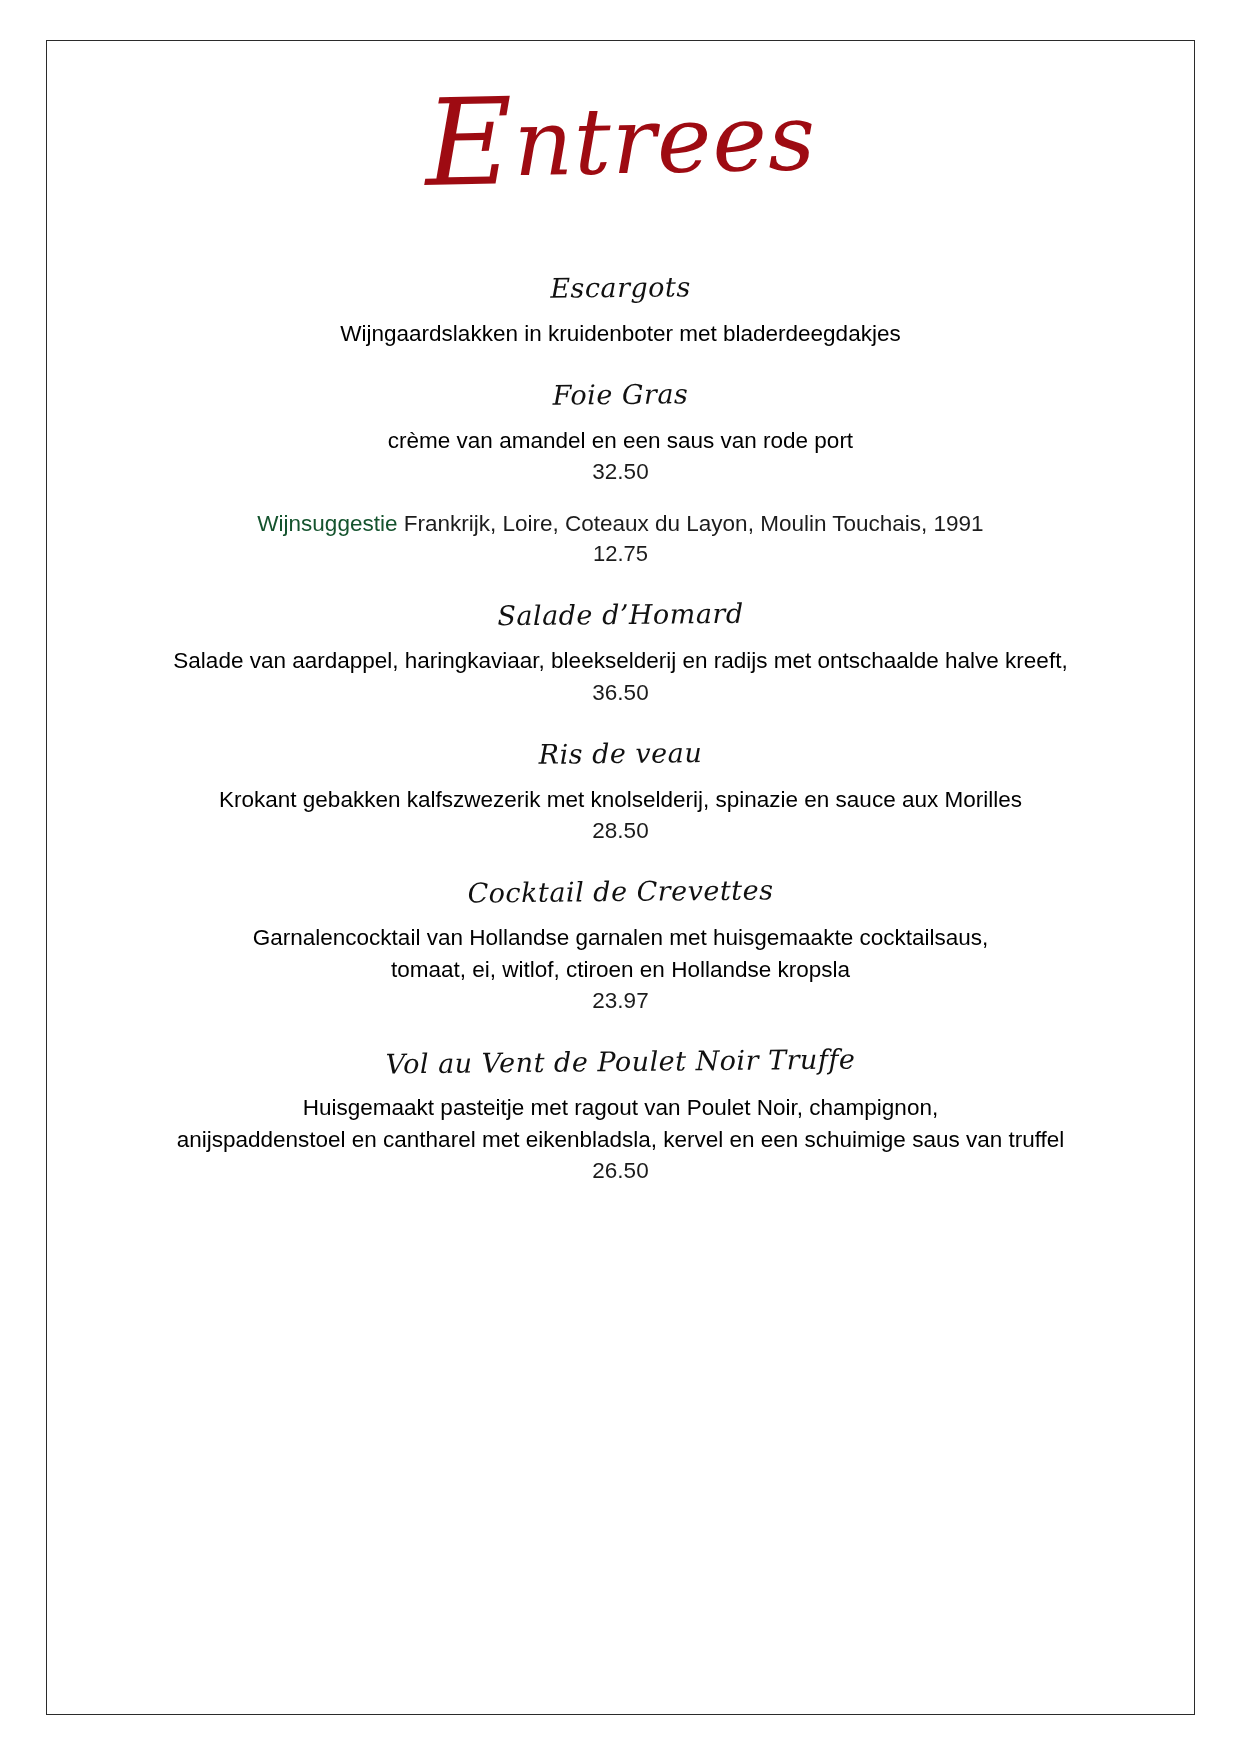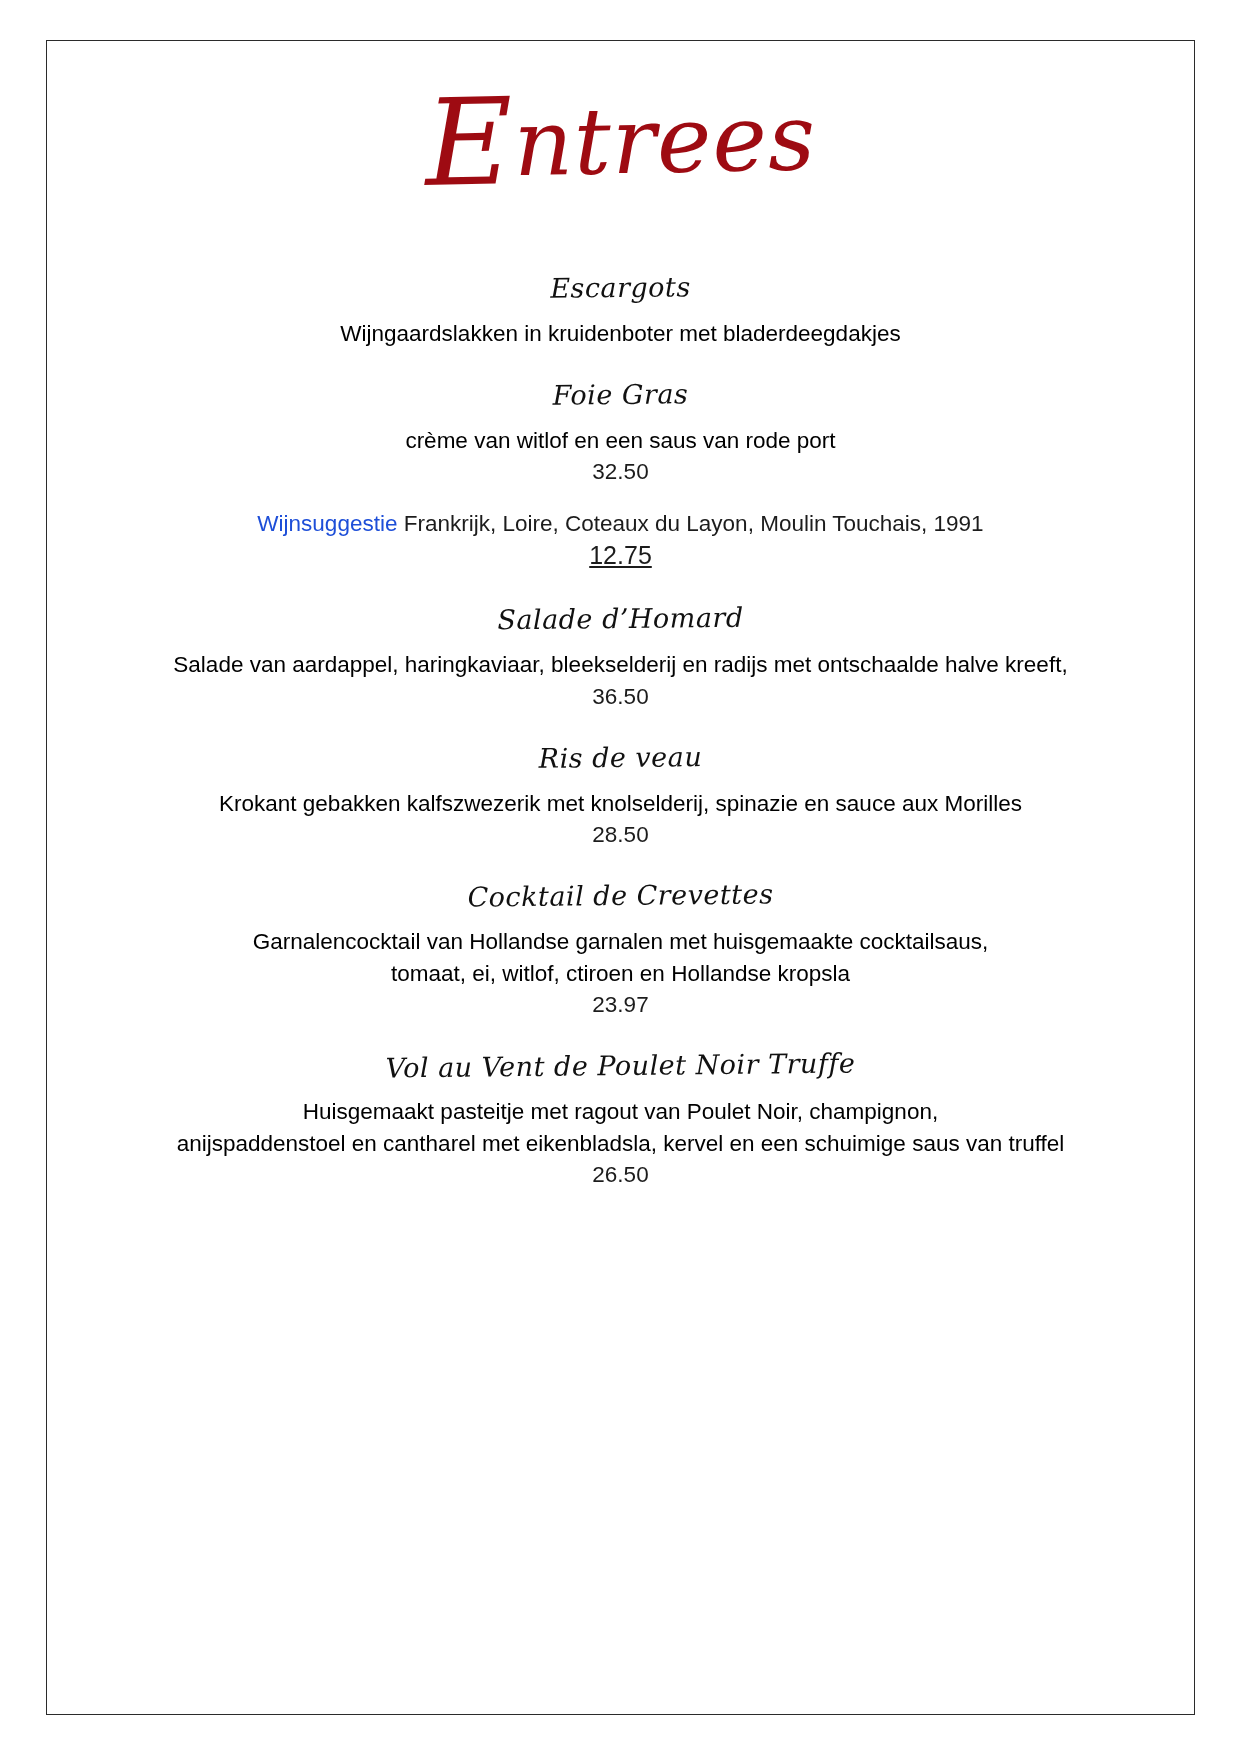--- a/index.html
+++ b/index.html
@@ -84,26 +84,25 @@
     color: #1c1c1c;
   }
   .wine {
     margin-top: 22px;
     font-family: "Liberation Sans", sans-serif;
     font-size: 22.5px;
     line-height: 1.35;
     color: #1c1c1c;
   }
   .wine-label {
-    color: #1d4ed8;
+    color: #14532d;
   }
   .wine-price {
-    font-size: 25px;
+    font-size: 22px;
     color: #1c1c1c;
-    text-decoration: underline;
   }
 </style>
 </head>
 <body>
 
 <div class="page">
   <div class="frame"></div>
 
   <div class="content">
 
@@ -112,21 +111,21 @@
     <div class="items">
 
       <div class="item">
         <div class="item-name">Escargots</div>
         <div class="item-desc">Wijngaardslakken in kruidenboter met bladerdeegdakjes</div>
       </div>
 
 
       <div class="item">
         <div class="item-name">Foie Gras</div>
-        <div class="item-desc">crème van witlof en een saus van rode port</div>
+        <div class="item-desc">crème van amandel en een saus van rode port</div>
         <div class="item-price">32.50</div>
         <div class="wine">
           <span class="wine-label">Wijnsuggestie</span>
           <span>Frankrijk, Loire, Coteaux du Layon, Moulin Touchais, 1991</span>
           <div class="wine-price">12.75</div>
         </div>
       </div>
 
       <div class="item">
         <div class="item-name">Salade d’Homard</div>

